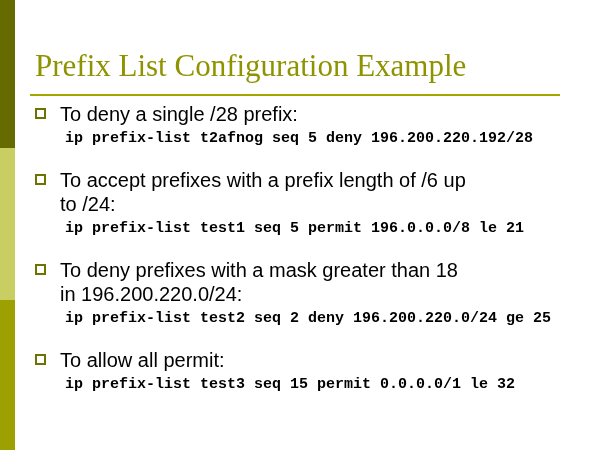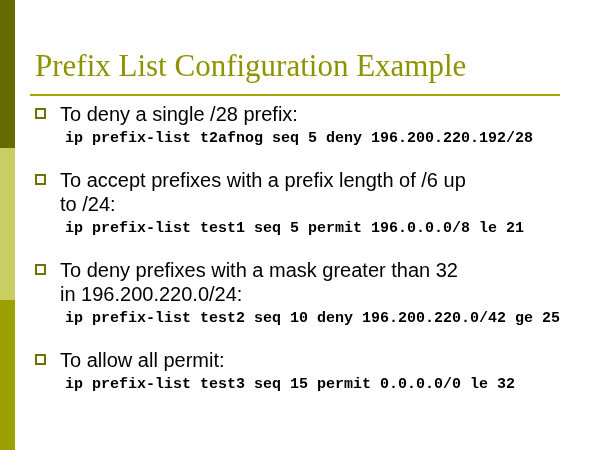--- a/index.html
+++ b/index.html
@@ -105,23 +105,23 @@
   </div>
 
   <div class="item">
     <span class="sq"></span>
     <div class="btext">To accept prefixes with a prefix length of /6 up to /24:</div>
     <div class="bcode">ip prefix-list test1 seq 5 permit 196.0.0.0/8 le 21</div>
   </div>
 
   <div class="item">
     <span class="sq"></span>
-    <div class="btext">To deny prefixes with a mask greater than 32 in 196.200.220.0/24:</div>
-    <div class="bcode">ip prefix-list test2 seq 10 deny 196.200.220.0/42 ge 25</div>
+    <div class="btext">To deny prefixes with a mask greater than 18 in 196.200.220.0/24:</div>
+    <div class="bcode">ip prefix-list test2 seq 2 deny 196.200.220.0/24 ge 25</div>
   </div>
 
   <div class="item">
     <span class="sq"></span>
     <div class="btext">To allow all permit:</div>
-    <div class="bcode">ip prefix-list test3 seq 15 permit 0.0.0.0/0 le 32</div>
+    <div class="bcode">ip prefix-list test3 seq 15 permit 0.0.0.0/1 le 32</div>
   </div>
 </div>
 </div>
 
 </body></html>

